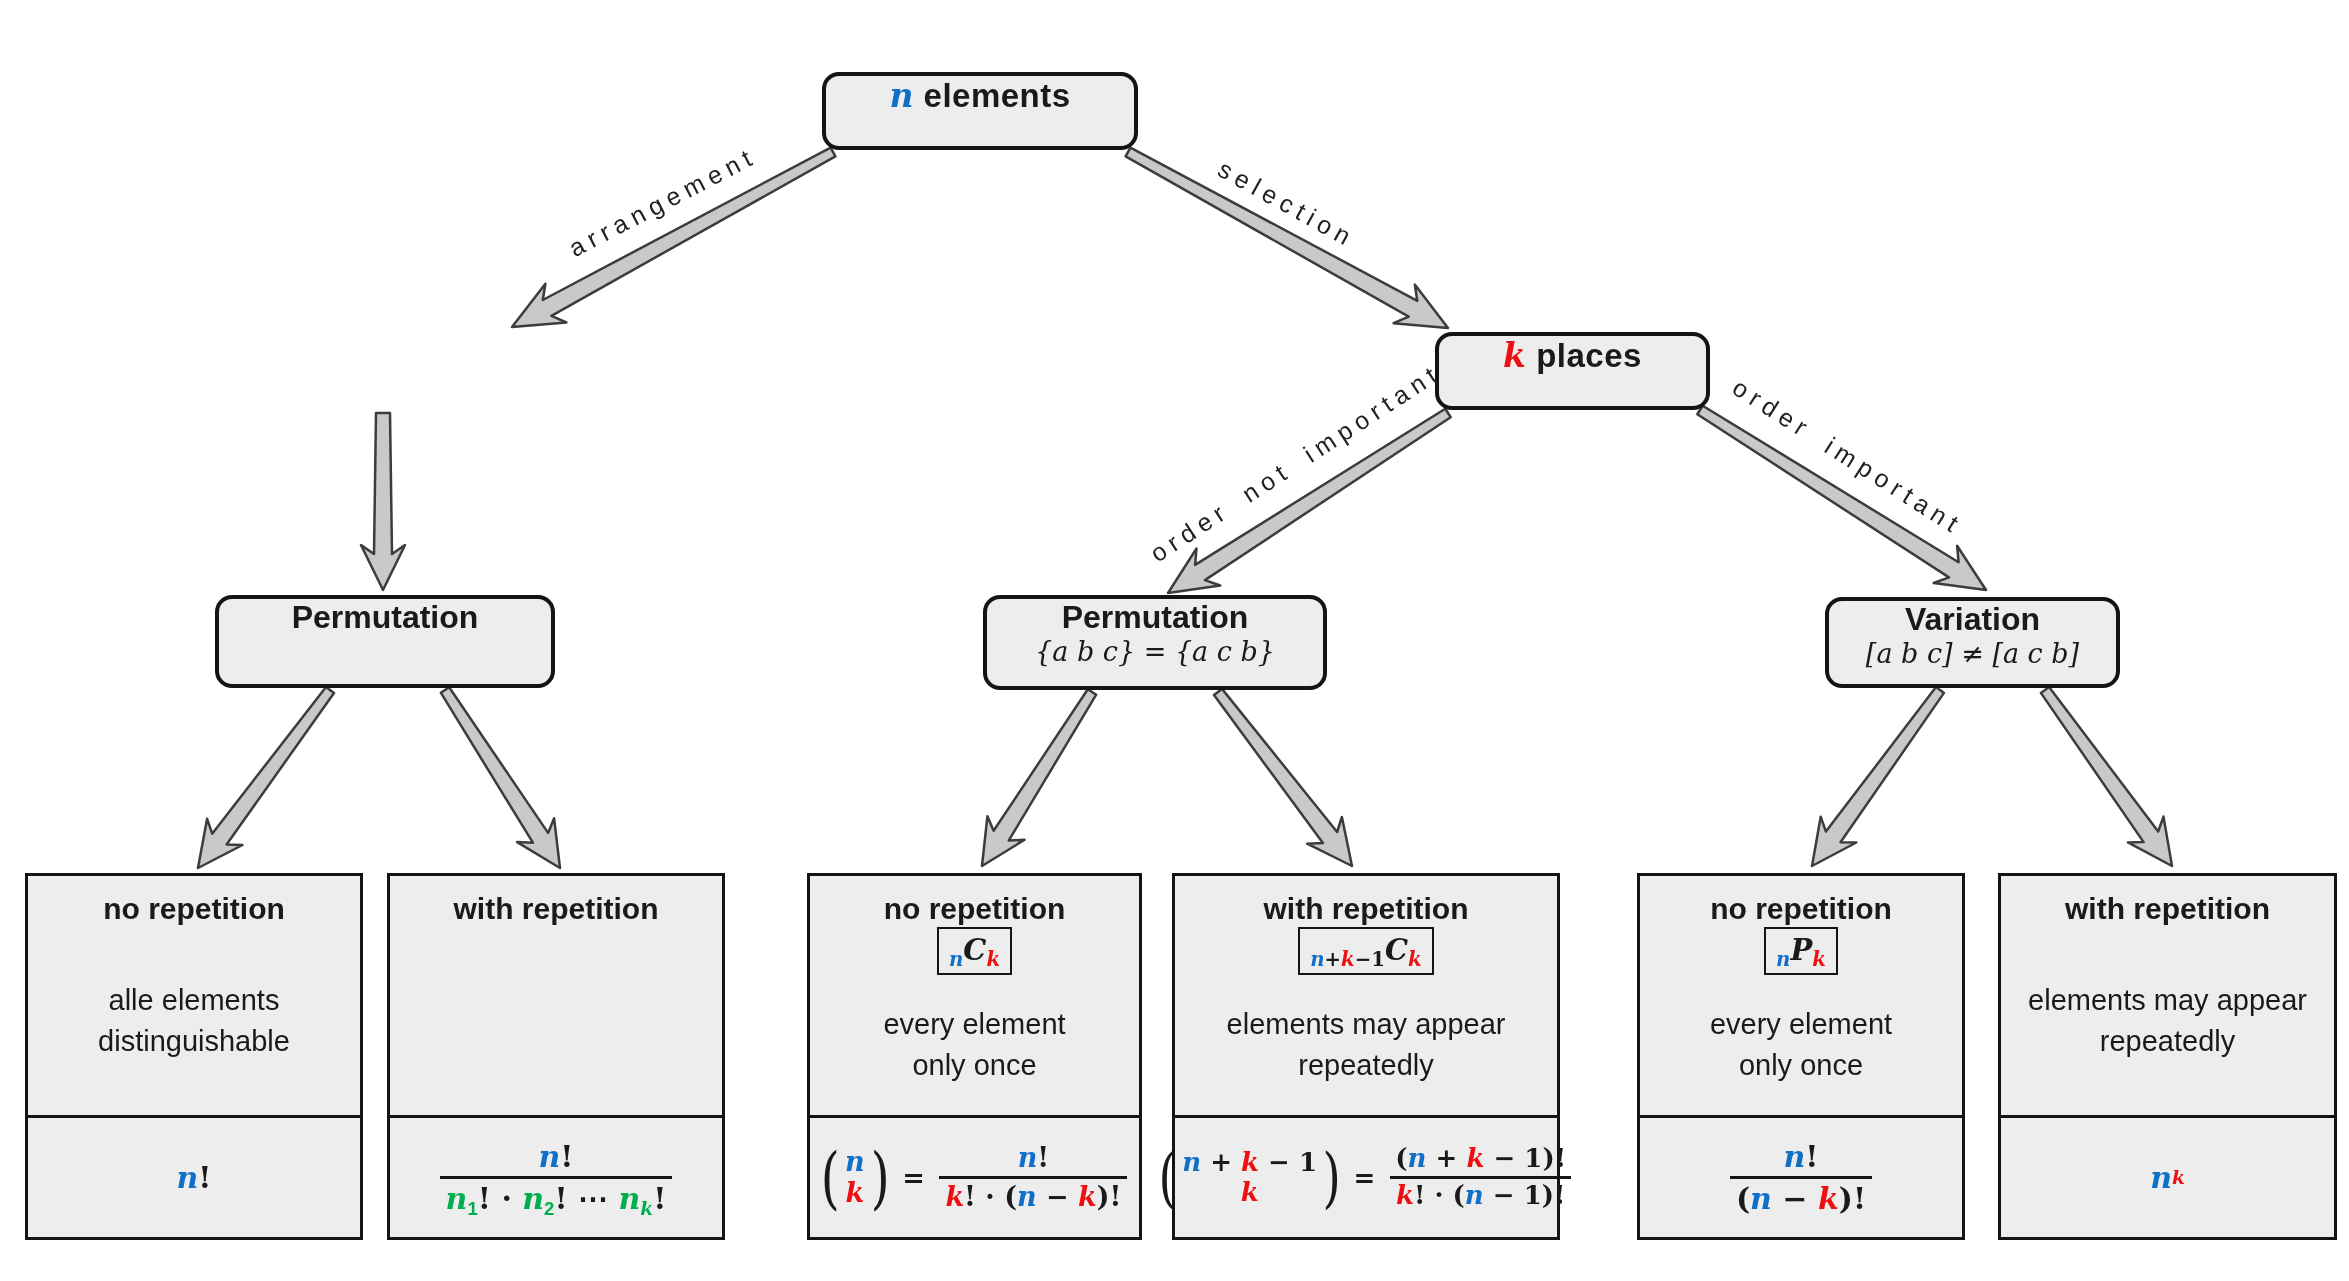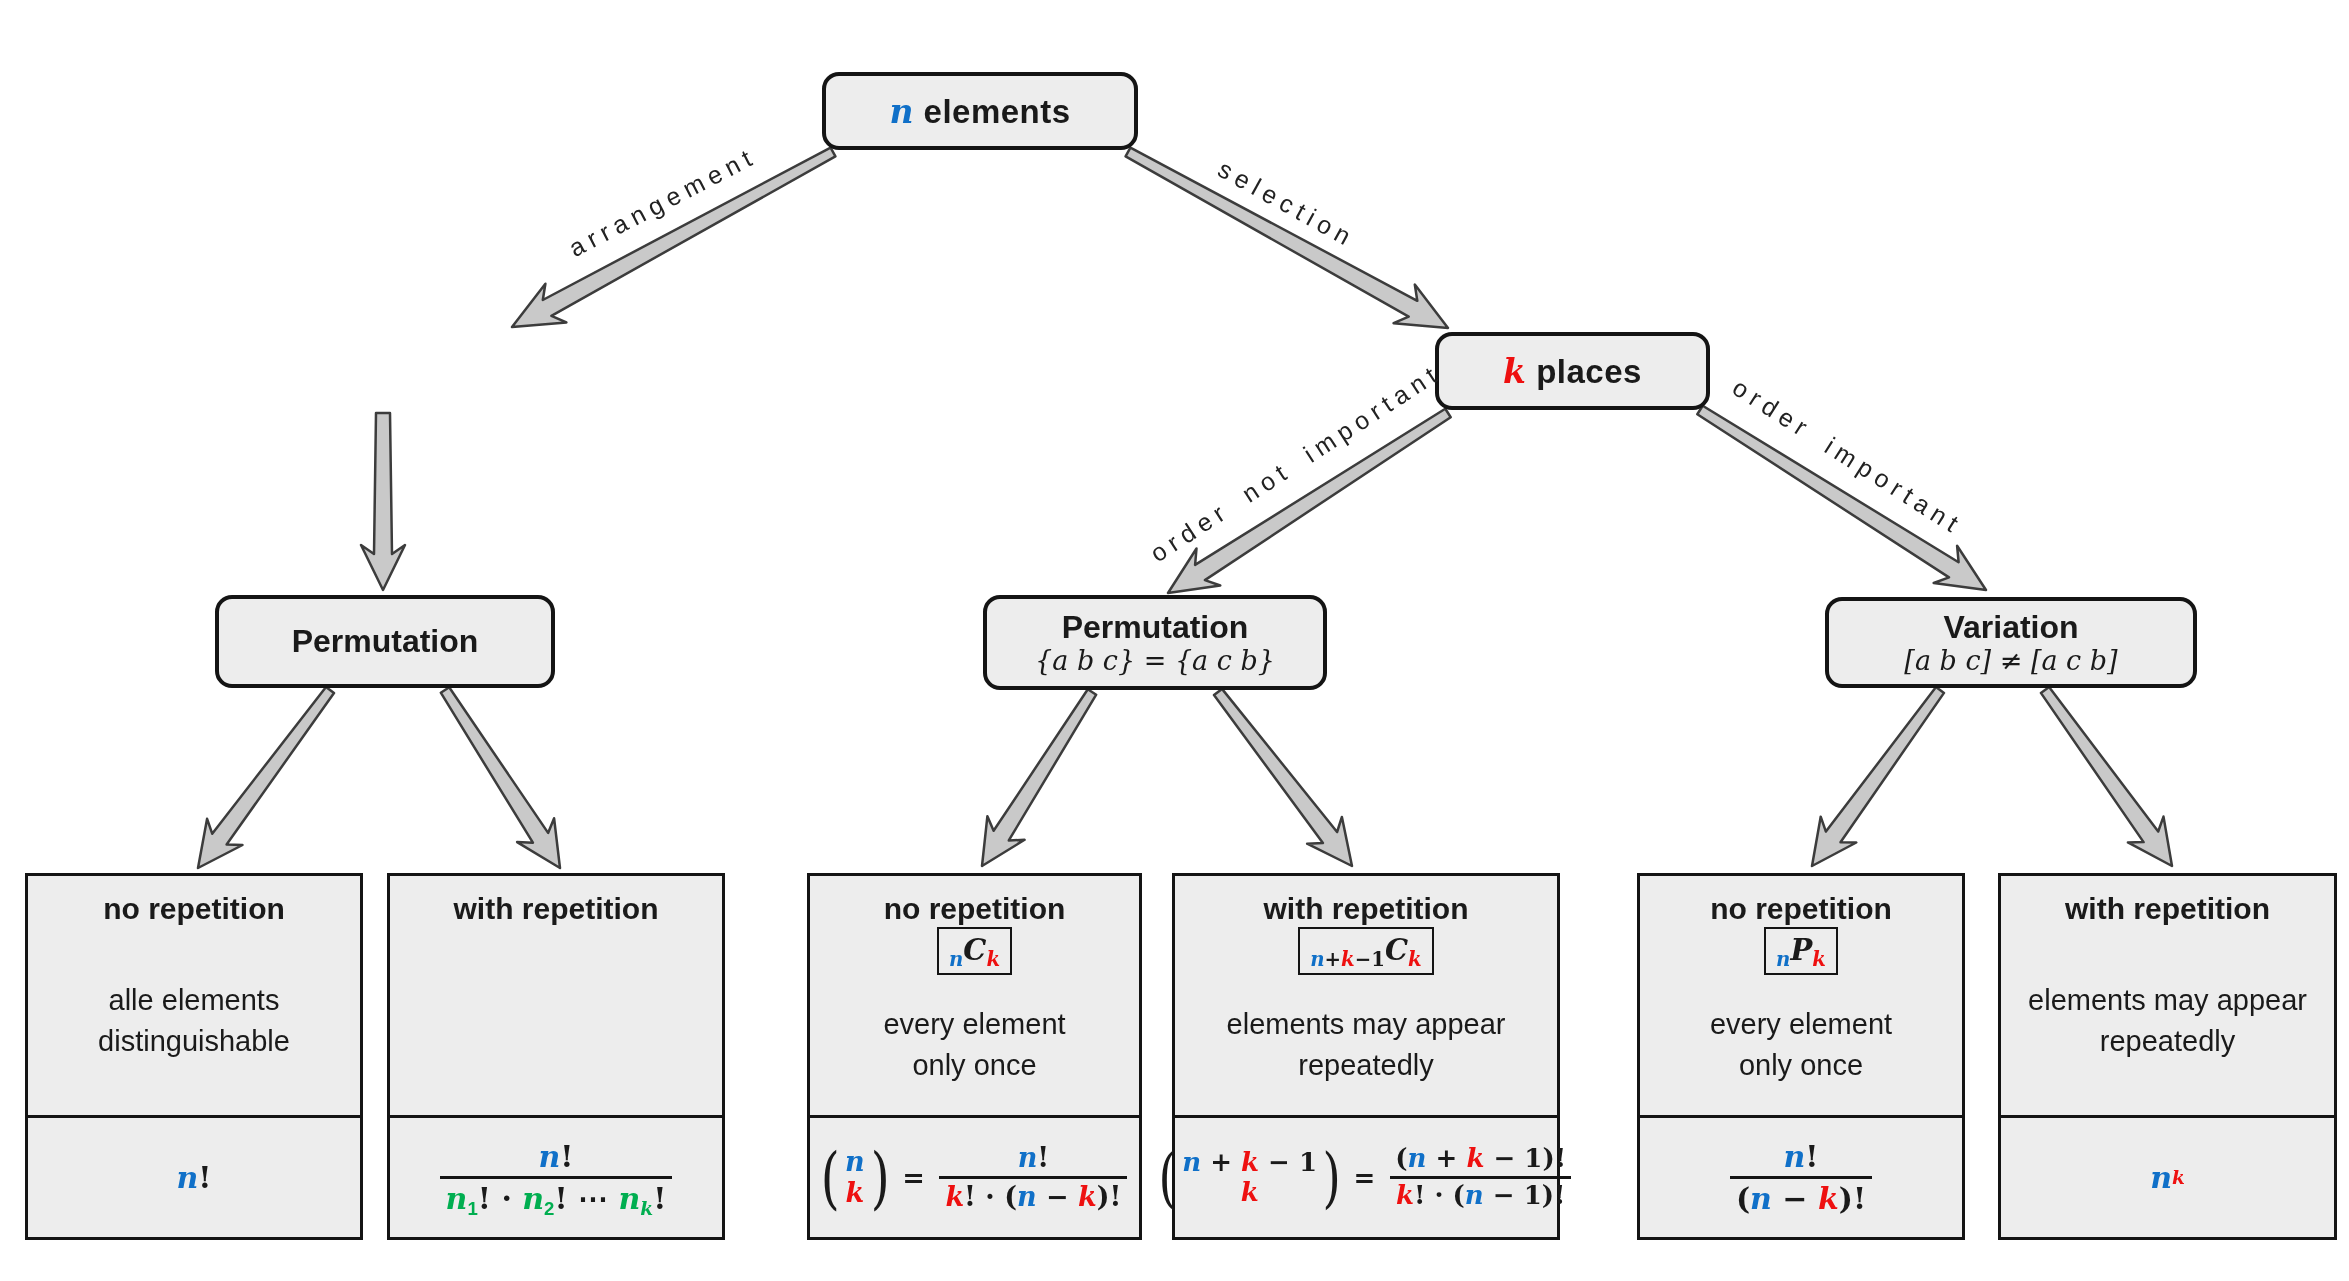--- a/index.html
+++ b/index.html
@@ -11,21 +11,21 @@
   *{margin:0;padding:0;box-sizing:border-box}
   html,body{background:var(--bg)}
   body{font-family:"Liberation Sans",sans-serif;color:var(--text)}
   .canvas{position:relative;width:2349px;height:1281px;background:var(--bg);overflow:hidden}
 
   svg.connectors{position:absolute;left:0;top:0;width:2349px;height:1281px}
   svg.connectors polygon{fill:var(--arrow-fill);stroke:var(--arrow-outline);stroke-width:2.5;stroke-linejoin:round}
 
   
   .node{position:absolute;background:var(--box-fill);border:4px solid var(--box-border);
-        border-radius:17px;display:flex;flex-direction:column;align-items:center;justify-content:center;
+        border-radius:17px;display:flex;flex-direction:column;align-items:center;justify-content:flex-start;
         text-align:center}
   .node-label{font-size:33px;font-weight:bold;letter-spacing:.5px}
   .node-label .tok{font-weight:bold}
   .node-title{font-size:32px;font-weight:bold;line-height:1.15}
   .node-sub{font-size:27px;font-weight:normal;font-style:italic;
             font-family:"DejaVu Serif","Liberation Serif",serif;line-height:1.15}
 
   
   .edge-label{position:absolute;transform:translate(-50%,-50%) rotate(var(--rot));
               font-size:25px;letter-spacing:6px;word-spacing:8px;color:#222;white-space:nowrap}
@@ -103,21 +103,21 @@
 
   <div class="node" id="node-permutation" style="left:215px;top:595px;width:340px;height:93px">
     <div class="node-title">Permutation</div>
   </div>
 
   <div class="node" id="node-combination" style="left:983px;top:595px;width:344px;height:95px">
     <div class="node-title">Permutation</div>
     <div class="node-sub">{a b c} = {a c b}</div>
   </div>
 
-  <div class="node" id="node-variation" style="left:1825px;top:597px;width:372px;height:91px">
+  <div class="node" id="node-variation" style="left:1825px;top:597px;width:295px;height:91px">
     <div class="node-title">Variation</div>
     <div class="node-sub">[a b c] ≠ [a c b]</div>
   </div>
 
   <div class="edge-label" id="lbl-arrangement">arrangement</div>
   <div class="edge-label" id="lbl-selection">selection</div>
   <div class="edge-label" id="lbl-order-not">order not important</div>
   <div class="edge-label" id="lbl-order">order important</div>
 
   <div id="leaves">

